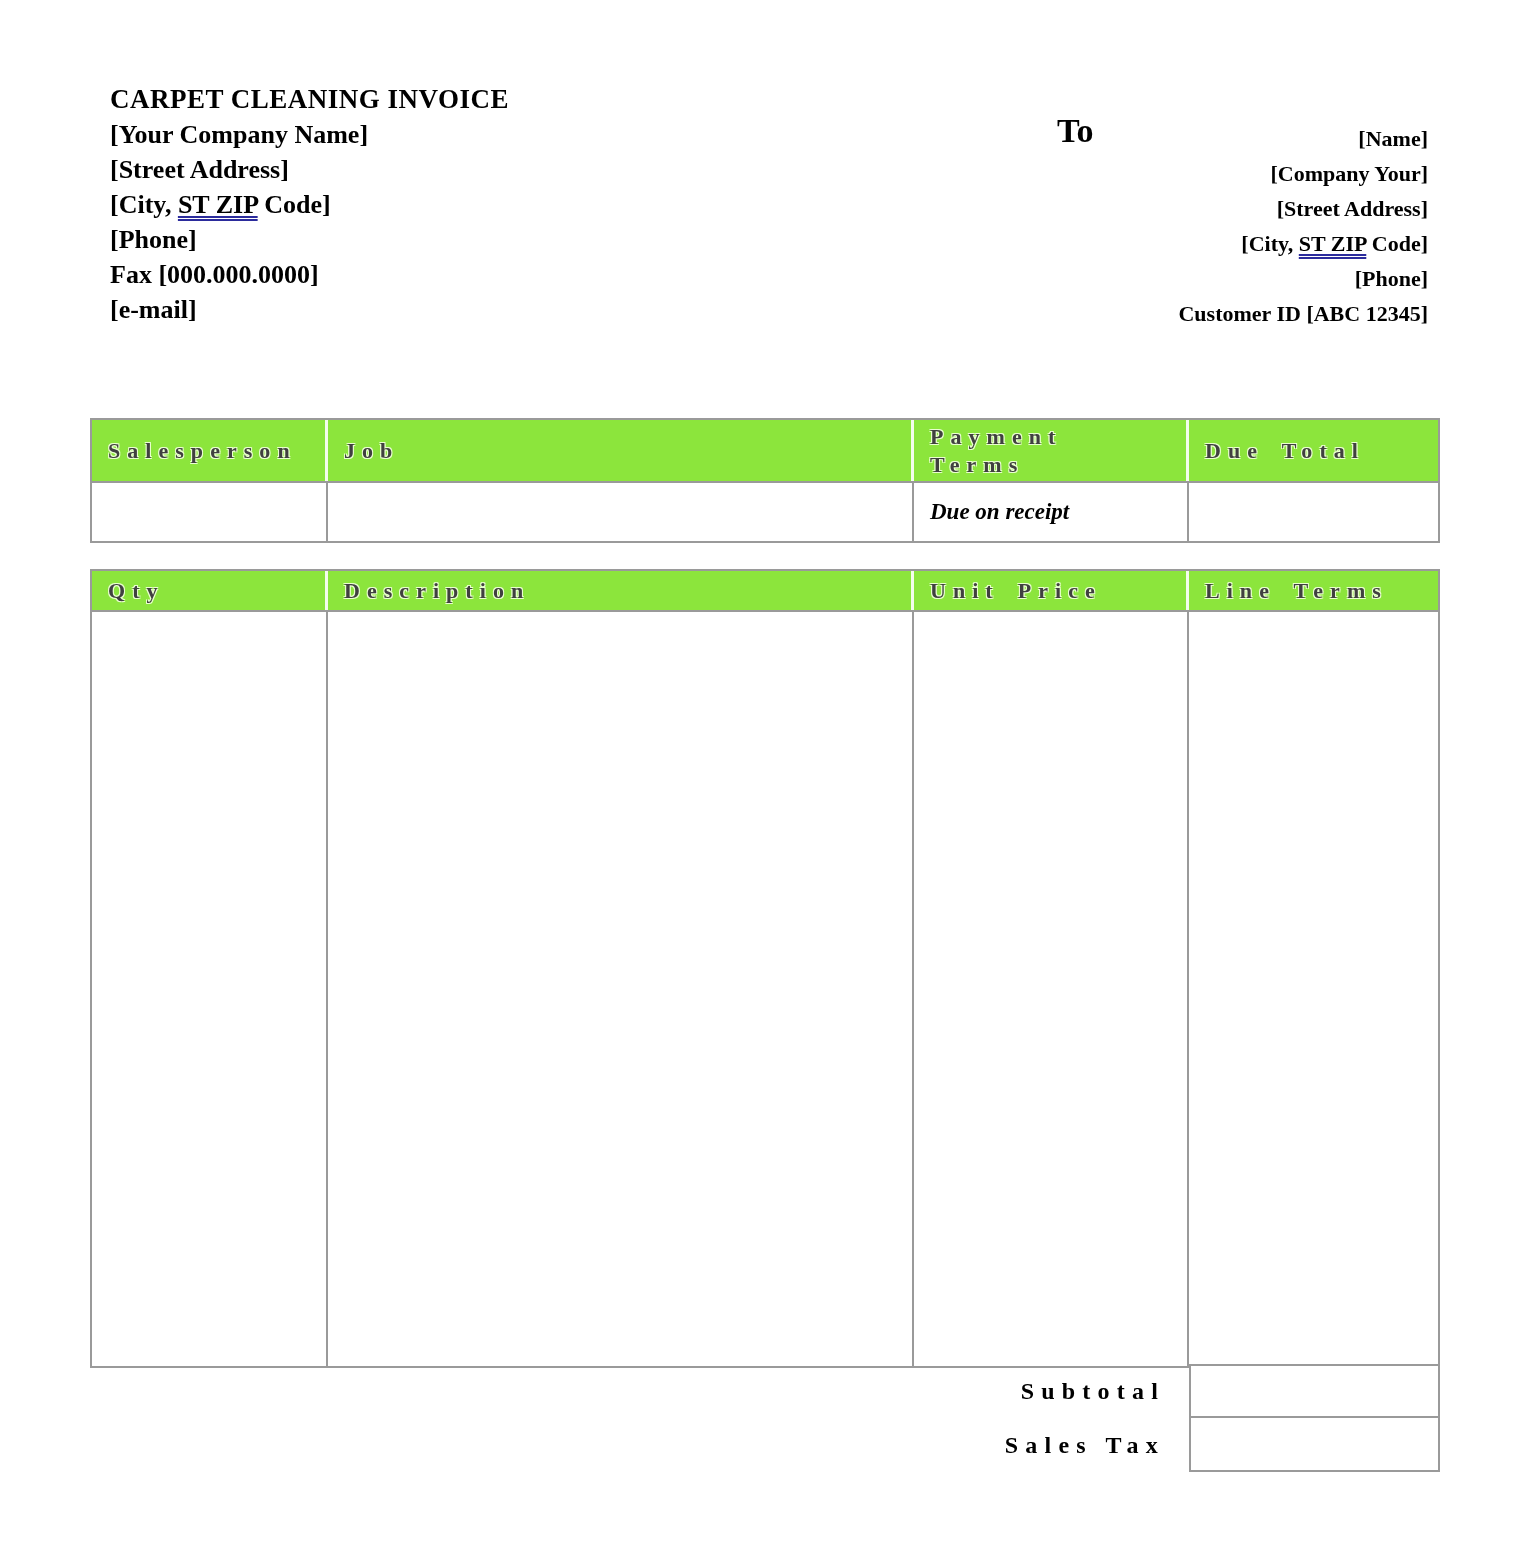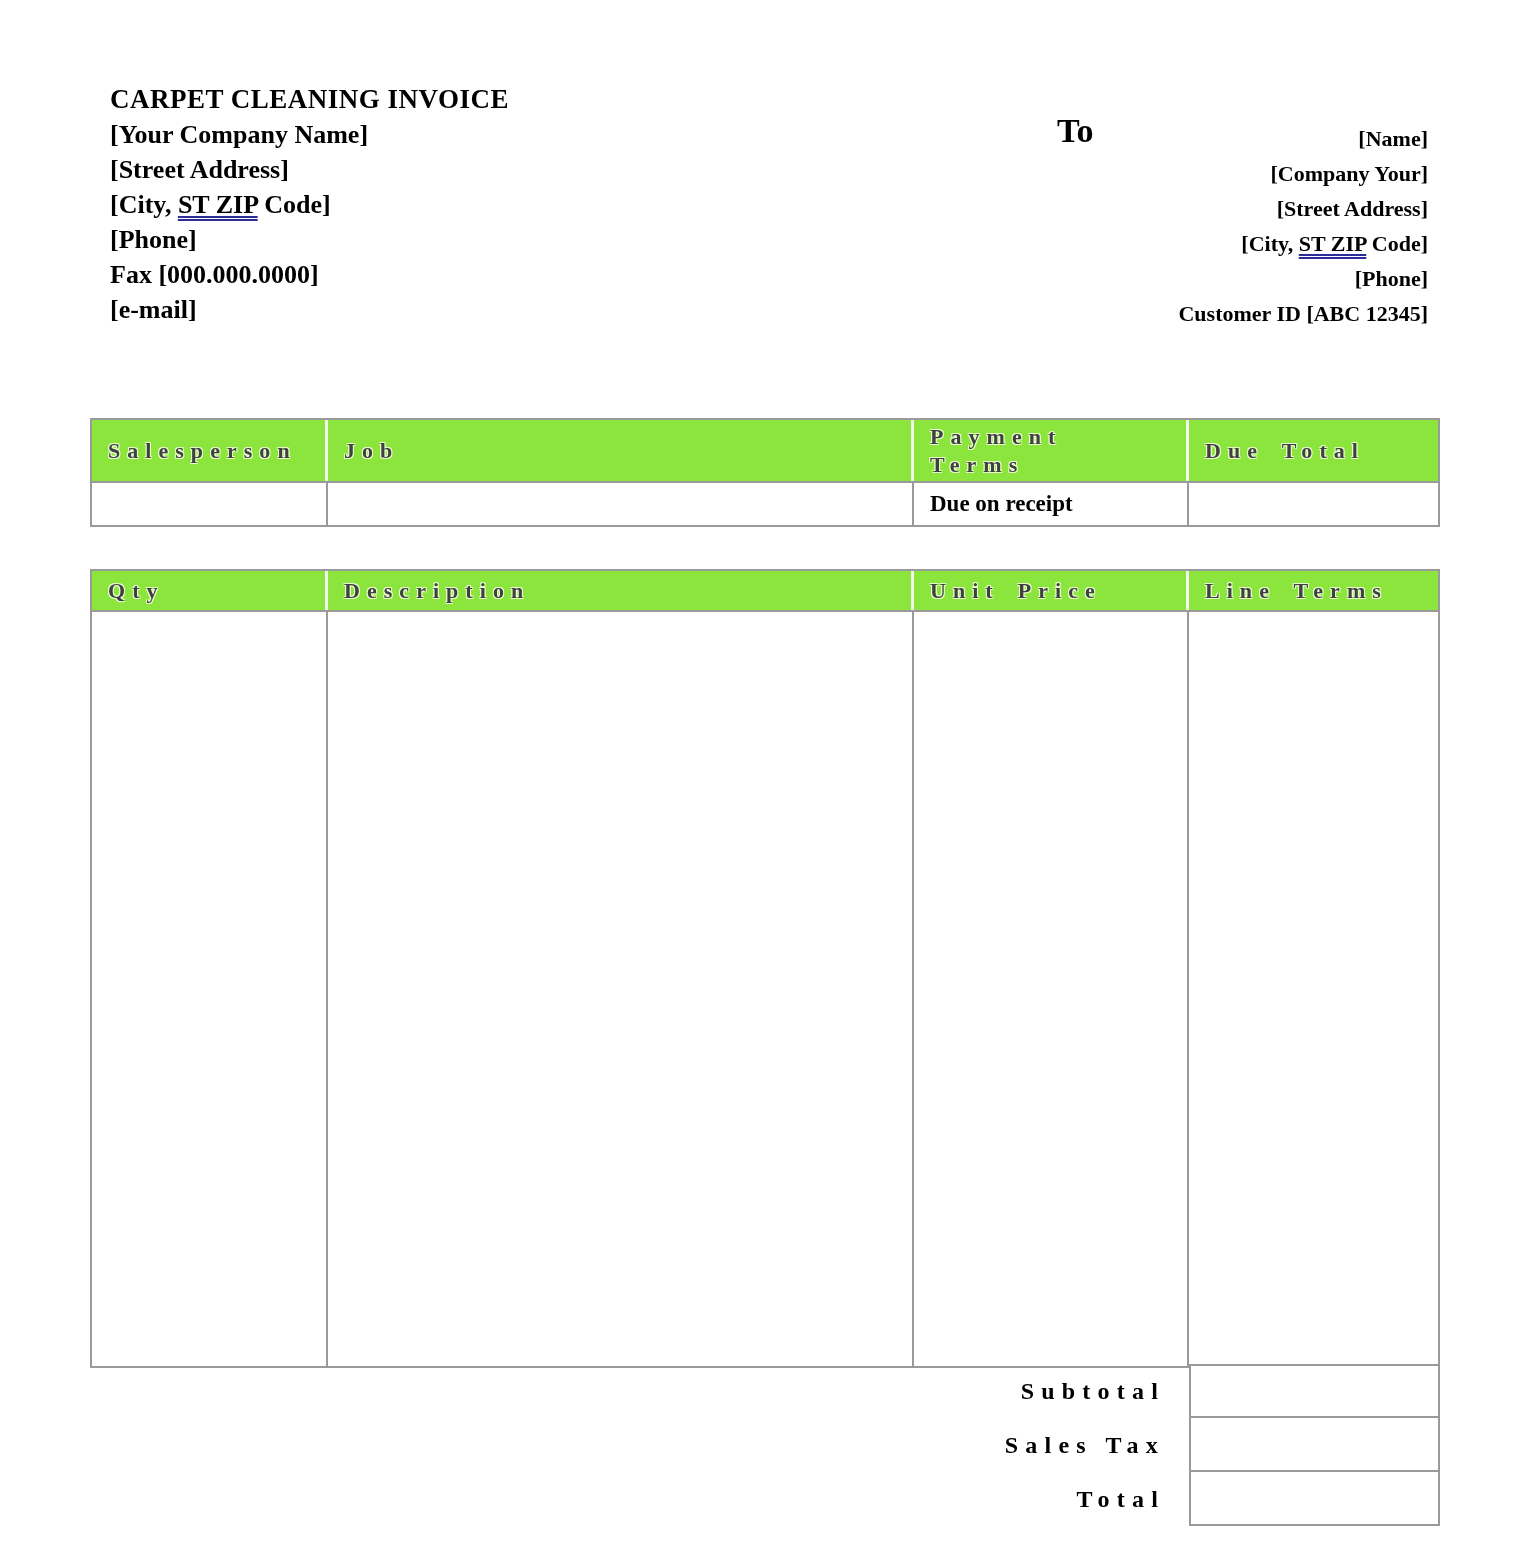--- a/index.html
+++ b/index.html
@@ -69,21 +69,21 @@
   .t-row {
     display: grid;
     grid-template-columns: 236px 586px 275px 1fr;
   }
   .t-head {
     background: var(--header-green);
     border-bottom: 2px solid var(--table-border);
   }
   .info-table  .t-head { height: 61px; }
   .items-table .t-head { height: 39px; }
-  .info-table  .t-body { height: 42px; }
+  .info-table  .t-body { height: 58px; font-style: italic; }
   .items-table .t-body { height: 754px; }
 
   .th-cell {
     display: flex;
     align-items: center;
     padding: 2px 28px 2px 16px;
     font-size: 22px;
     letter-spacing: 0.32em;
     word-spacing: 0.25em;
     line-height: 1.25;
@@ -190,19 +190,15 @@
 
   <div class="totals">
     <div class="total-row">
       <div class="total-label">Subtotal</div>
       <div class="total-box"></div>
     </div>
     <div class="total-row">
       <div class="total-label">Sales Tax</div>
       <div class="total-box"></div>
     </div>
-    <div class="total-row">
-      <div class="total-label">Total</div>
-      <div class="total-box"></div>
-    </div>
   </div>
 
 </div>
 
 </body></html>

